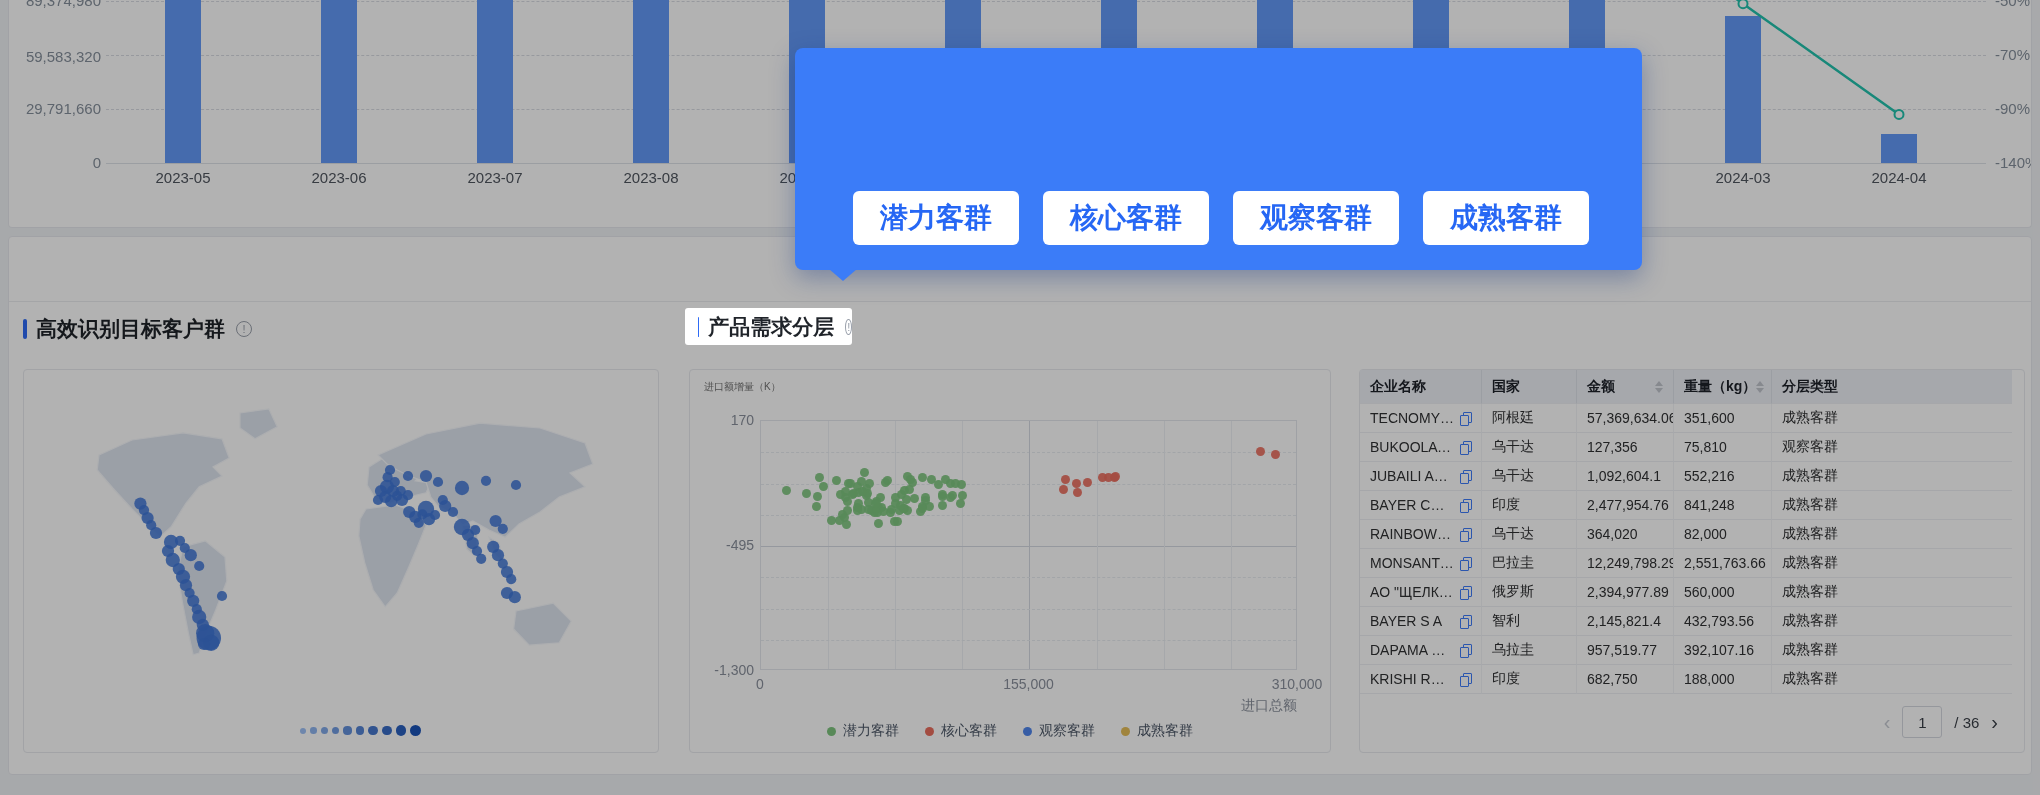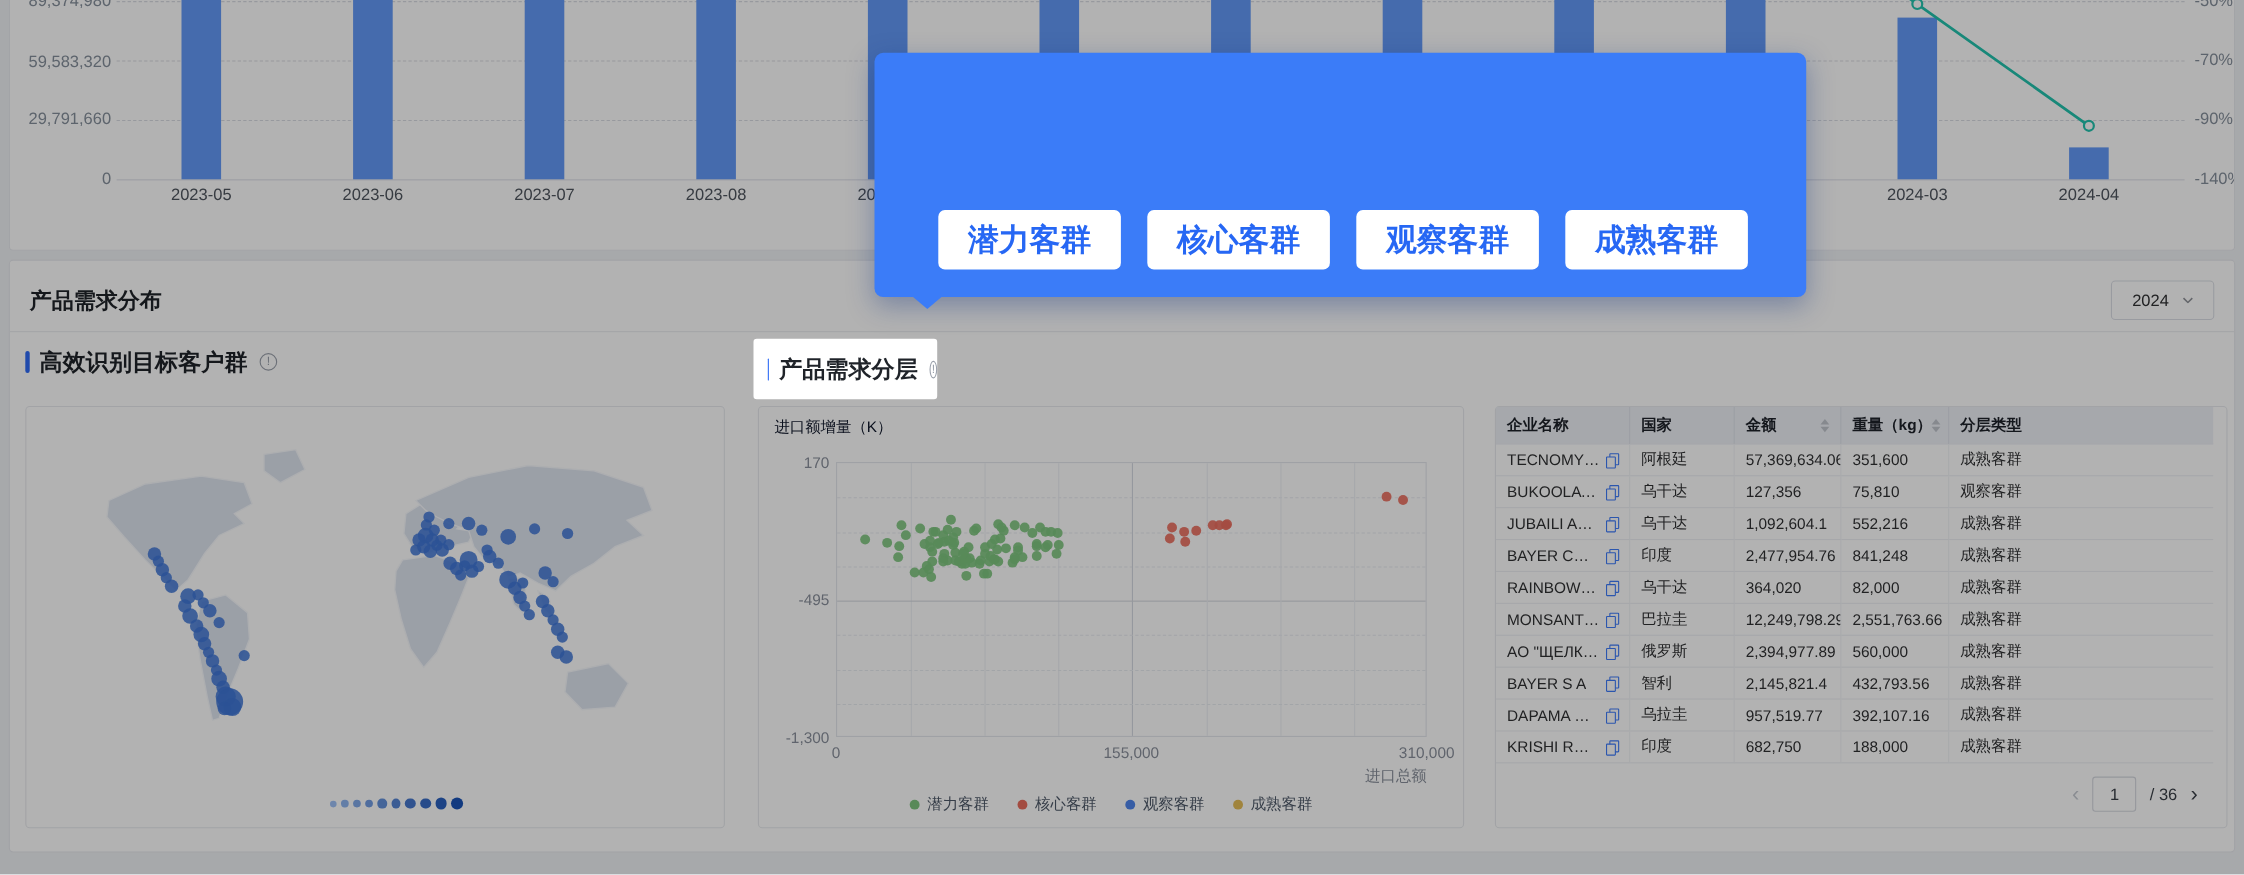--- a/index.html
+++ b/index.html
@@ -34,21 +34,21 @@
   .map-panel{left:14px;width:636px;}
   .scatter-panel{left:680px;width:642px;}
   .table-panel{left:1350px;width:666px;}
 
   
   .worldmap{position:absolute;left:18px;top:16px;}
   .geo-legend{position:absolute;left:276px;bottom:16px;display:flex;align-items:center;gap:4px;}
   .geo-dot{border-radius:50%;}
 
   
-  .sc-ytitle{position:absolute;left:14px;top:10px;font-size:14px;color:#0f172a;}
+  .sc-ytitle{position:absolute;left:14px;top:10px;font-size:10px;color:#737373;}
   .sc-plot{position:absolute;left:70px;top:50px;width:537px;height:250px;border:1px solid #e4e7ed;box-sizing:border-box;}
   .sc-vline{position:absolute;top:0;bottom:0;width:0;border-left:1px solid #eef1f5;}
   .sc-vline.mid{border-left:1px solid #d6dae2;}
   .sc-hline{position:absolute;left:0;right:0;height:0;border-top:1px dashed #e9ecf1;}
   .sc-hline.mid{border-top:1px solid #d6dae2;}
   .sc-dot{position:absolute;width:9px;height:9px;border-radius:50%;margin:-4px 0 0 -4px;opacity:.92;}
   .sc-ytick{position:absolute;width:58px;text-align:right;left:6px;font-size:14px;color:#8a909c;}
   .sc-xtick{position:absolute;top:306px;width:90px;margin-left:-45px;text-align:center;font-size:14px;color:#8a909c;}
   .sc-xname{position:absolute;left:497px;top:327px;width:110px;text-align:right;font-size:14px;color:#8a909c;}
   .sc-legend{position:absolute;left:0;right:0;top:352px;display:flex;justify-content:center;gap:26px;}
@@ -74,21 +74,21 @@
   .sorter i{width:0;height:0;border-left:4px solid transparent;border-right:4px solid transparent;}
   .sorter .up{border-bottom:5px solid #c0c4cc;}
   .sorter .dn{border-top:5px solid #c0c4cc;}
   .pager{position:absolute;right:26px;top:336px;display:flex;align-items:center;gap:12px;font-size:15px;color:#3a3f47;}
   .pg-prev{color:#c6cad2;font-size:20px;cursor:default;}
   .pg-next{color:#3a3f47;font-size:20px;cursor:pointer;}
   .pg-box{width:38px;height:30px;border:1px solid #d6d9e0;border-radius:3px;display:flex;align-items:center;justify-content:center;background:#fff;}
 
   
   .dim-overlay{position:absolute;inset:0;background:rgba(0,0,0,0.30);z-index:50;}
-  .spotlight{position:absolute;left:685px;top:308px;width:167px;height:55px;background:#fff;border-radius:3px;z-index:60;display:flex;align-items:center;gap:9px;padding-left:13px;box-sizing:border-box;}
+  .spotlight{position:absolute;left:685px;top:308px;width:167px;height:37px;background:#fff;border-radius:3px;z-index:60;display:flex;align-items:center;gap:9px;padding-left:13px;box-sizing:border-box;}
   .tour-tooltip{position:absolute;left:795px;top:48px;width:847px;height:222px;background:#3B7CF8;border-radius:8px;z-index:70;box-shadow:0 8px 24px rgba(15,50,130,.35);}
   .tt-row{display:flex;gap:18px;margin:28px 36px 0 44px;}
   .tt-acc{flex:0 0 6px;height:40px;background:#35D0B7;border-radius:3px;margin-top:6px;}
   .tt-text{color:#fff;font-size:29px;line-height:45px;font-weight:500;width:762px;letter-spacing:.3px;}
   .tt-buttons{position:absolute;left:58px;bottom:25px;display:flex;gap:24px;}
   .tt-btn{height:54px;padding:0 27px;border:none;border-radius:6px;background:#fff;color:#2667F4;font-size:28px;font-weight:700;font-family:inherit;cursor:pointer;}
   .tt-arrow{position:absolute;left:34px;bottom:-11px;width:0;height:0;border-left:14px solid transparent;border-right:14px solid transparent;border-top:12px solid #3B7CF8;}
 </style>
 </head>
 <body>
@@ -143,29 +143,20 @@
         <div class="xlab" style="left: 1110px;">2023-11</div>
         <div class="xlab" style="left: 1266px;">2023-12</div>
         <div class="xlab" style="left: 1422px;">2024-01</div>
         <div class="xlab" style="left: 1578px;">2024-02</div>
         <div class="xlab" style="left: 1734px;">2024-03</div>
         <div class="xlab" style="left: 1890px;">2024-04</div>
       </div>
   </section>
 
   <section class="card section-card">
-    <header class="sec-header">
-      <div class="sec-title">产品需求分布</div>
-      <div class="year-select">
-        <span>2024</span>
-        <svg class="chev" viewBox="0 0 10 6">
-            <polyline points="1,1 5,5 9,1" fill="none" stroke="#909399" stroke-width="1.4"></polyline>
-          </svg>
-      </div>
-    </header>
     <div class="divider"></div>
 
     <div class="subtitle" style="left:14px;top:78px;">
       <span class="acc-bar"></span>
       <span class="subtitle-text">高效识别目标客户群</span>
       <span class="info-ic">!</span>
     </div>
 
     <div class="panel map-panel">
       <svg class="worldmap" width="600" height="312" viewBox="0 0 1000 520">

